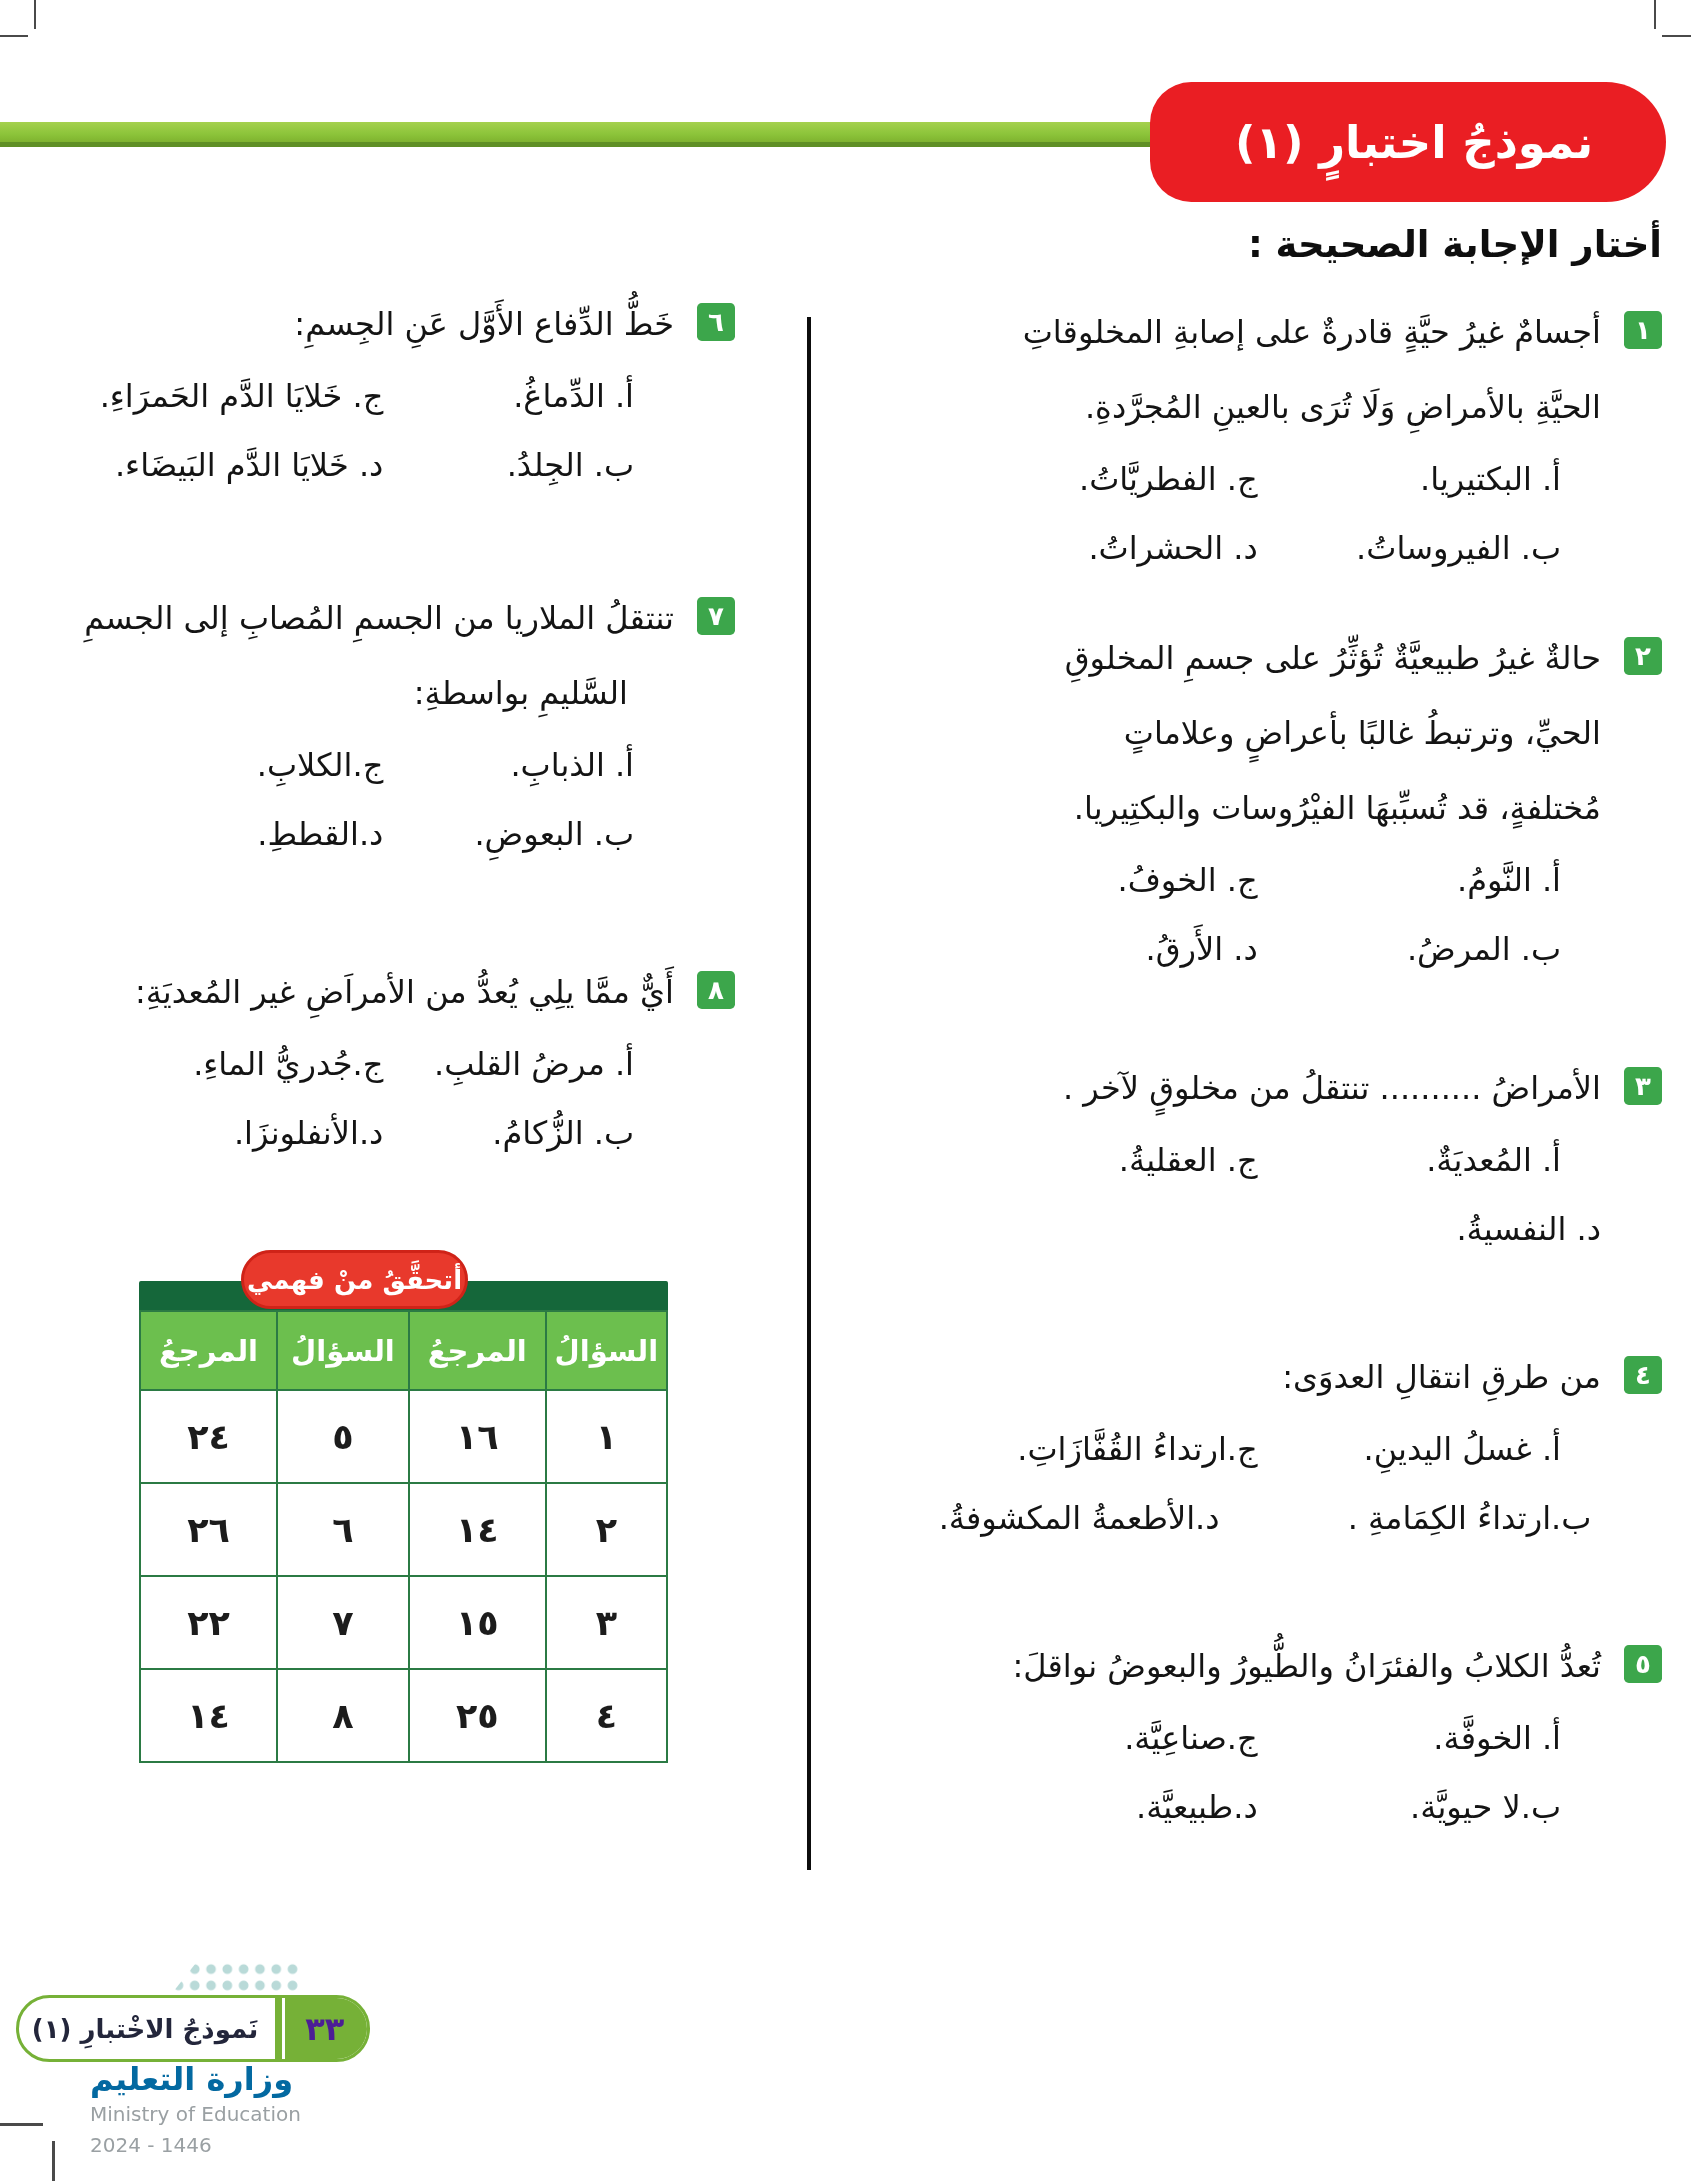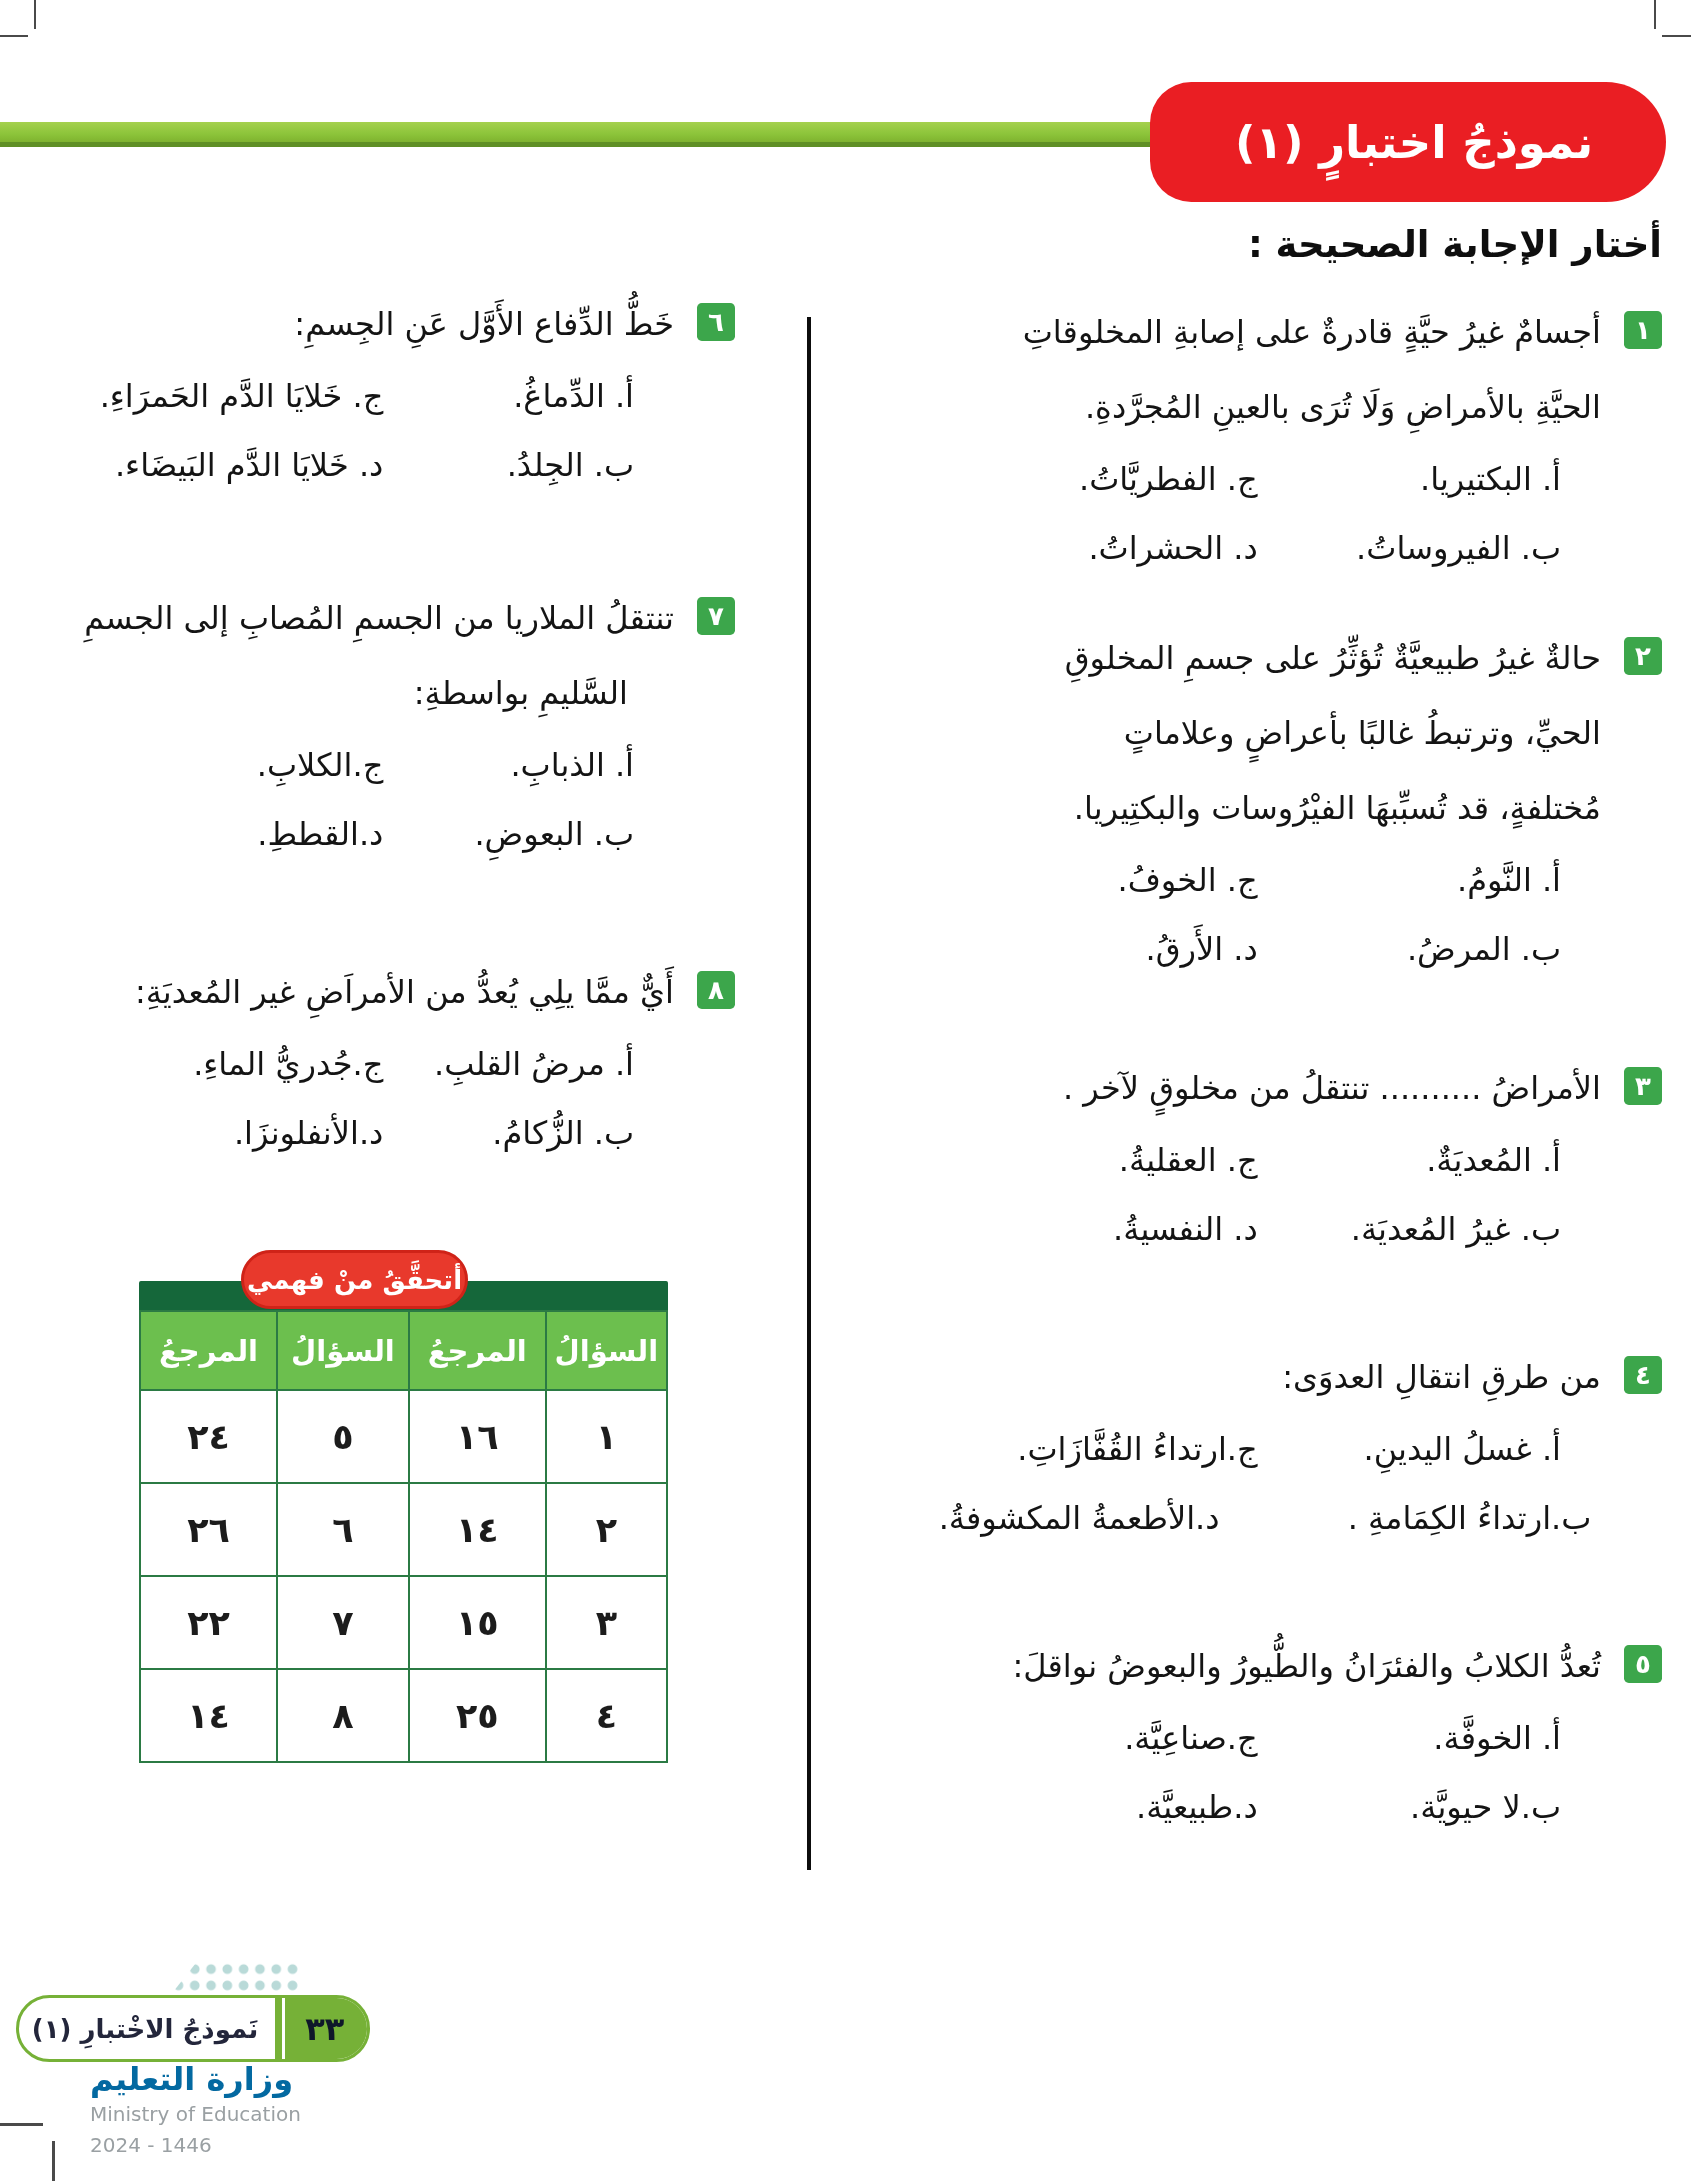--- a/index.html
+++ b/index.html
@@ -92,21 +92,21 @@
     flex:1;display:flex;align-items:center;justify-content:center;
     color:#23263b;font-weight:bold;font-size:26px;white-space:nowrap;
   }
   .pill-num{
     width:92px;background:#76b137;border-left:4.8px solid #ffffff;
     display:flex;align-items:center;justify-content:center;position:relative;
   }
   .pill-num::before{
     content:"";position:absolute;left:6.7px;top:0;bottom:0;width:3.8px;background:#ffffff;
   }
-  .pill-num-text{color:#0f172a;font-weight:bold;font-size:32px;padding-left:7.6px;}
+  .pill-num-text{color:#4c1d95;font-weight:bold;font-size:32px;padding-left:7.6px;}
   .moe-block{position:absolute;left:91px;top:2060px;width:287px;z-index:1;}
   .moe-ar{
     color:#0369a1;font-weight:bold;font-size:32px;text-align:left;direction:rtl;
     line-height:38px;letter-spacing:1.9px;
   }
   .moe-en{
     color:#9aa0a3;font-size:20px;direction:ltr;text-align:left;line-height:32.5px;
     font-family:"DejaVu Sans", sans-serif;
   }
   .moe-year{color:#9aa0a3;font-size:20px;direction:ltr;text-align:left;line-height:29px;}
@@ -169,21 +169,20 @@
 
     <section class="q mt-q3">
       <div class="q-num">٣</div>
       <div class="q-body">
         <div class="q-line">الأمراضُ .......... تنتقلُ من مخلوقٍ لآخر .</div>
         <div class="opt-row">
           <div class="opt opt-first">أ. المُعديَةٌ.</div>
           <div class="opt opt-second">ج. العقليةُ.</div>
         </div>
         <div class="opt-row">
-          <div class="opt opt-first">ب. غيرُ المُعديَة.</div>
           <div class="opt opt-second">د. النفسيةُ.</div>
         </div>
       </div>
     </section>
 
     <section class="q mt-q4">
       <div class="q-num">٤</div>
       <div class="q-body">
         <div class="q-line">من طرقِ انتقالِ العدوَى:</div>
         <div class="opt-row">

